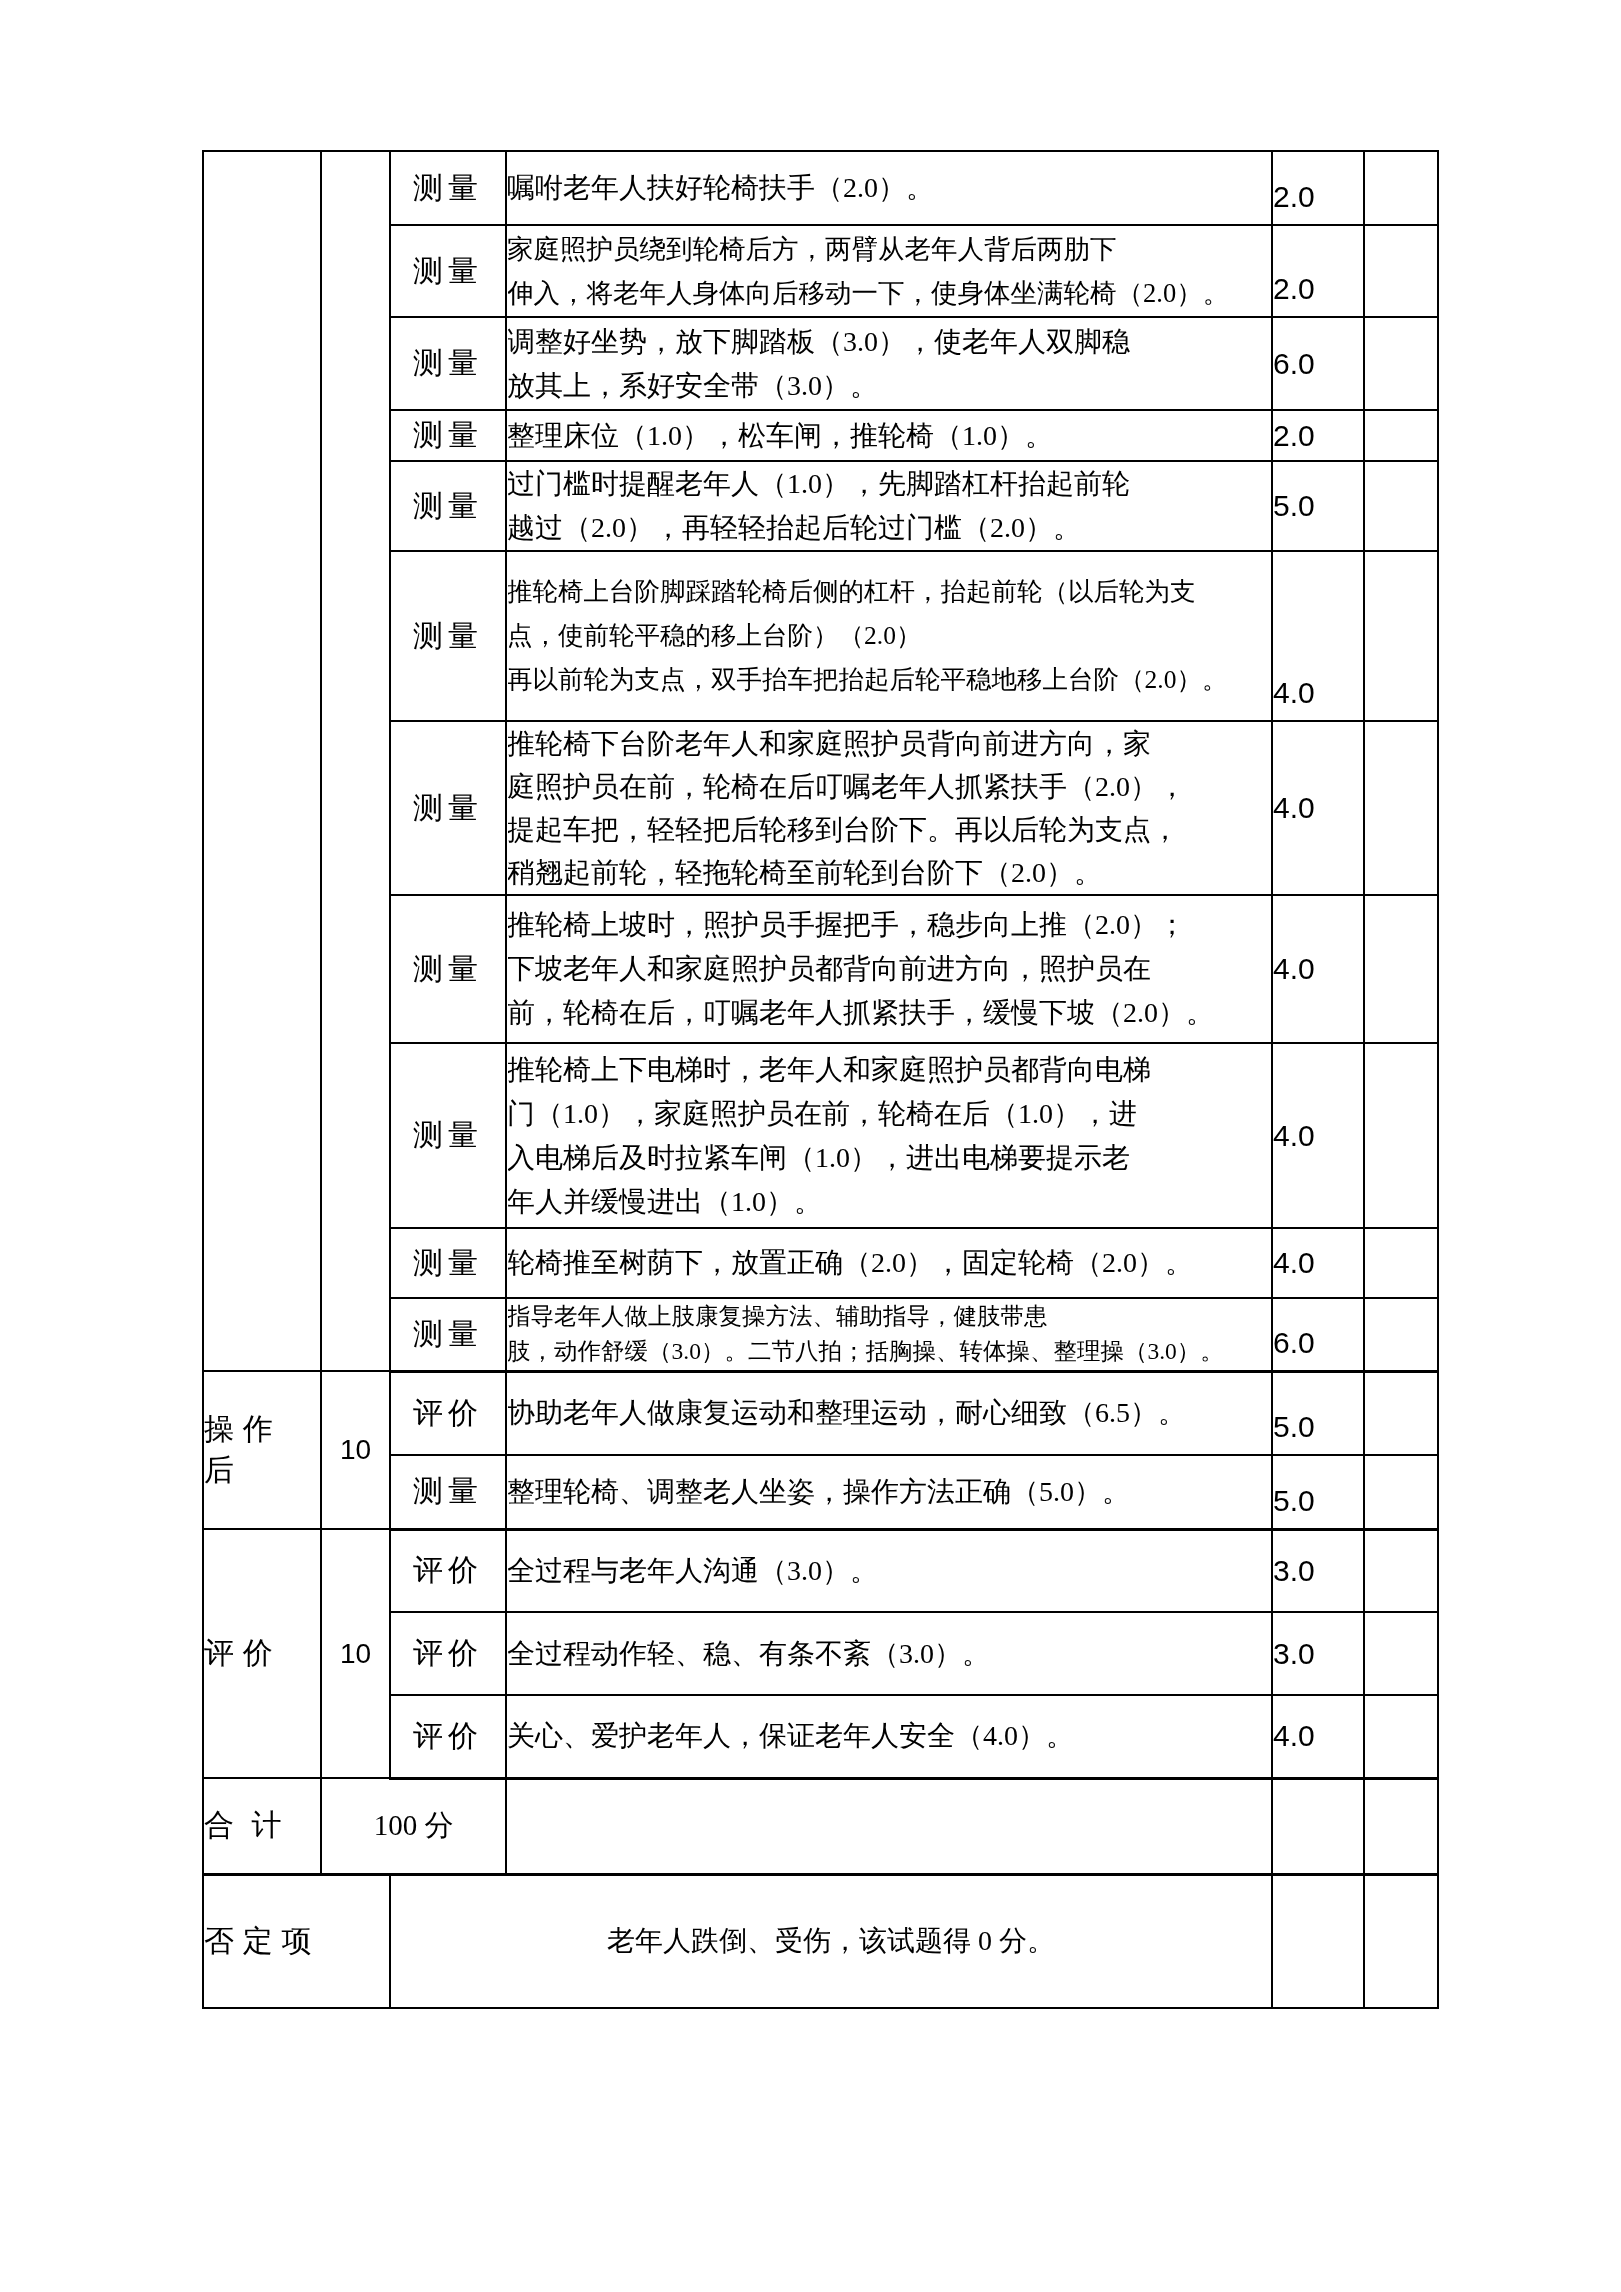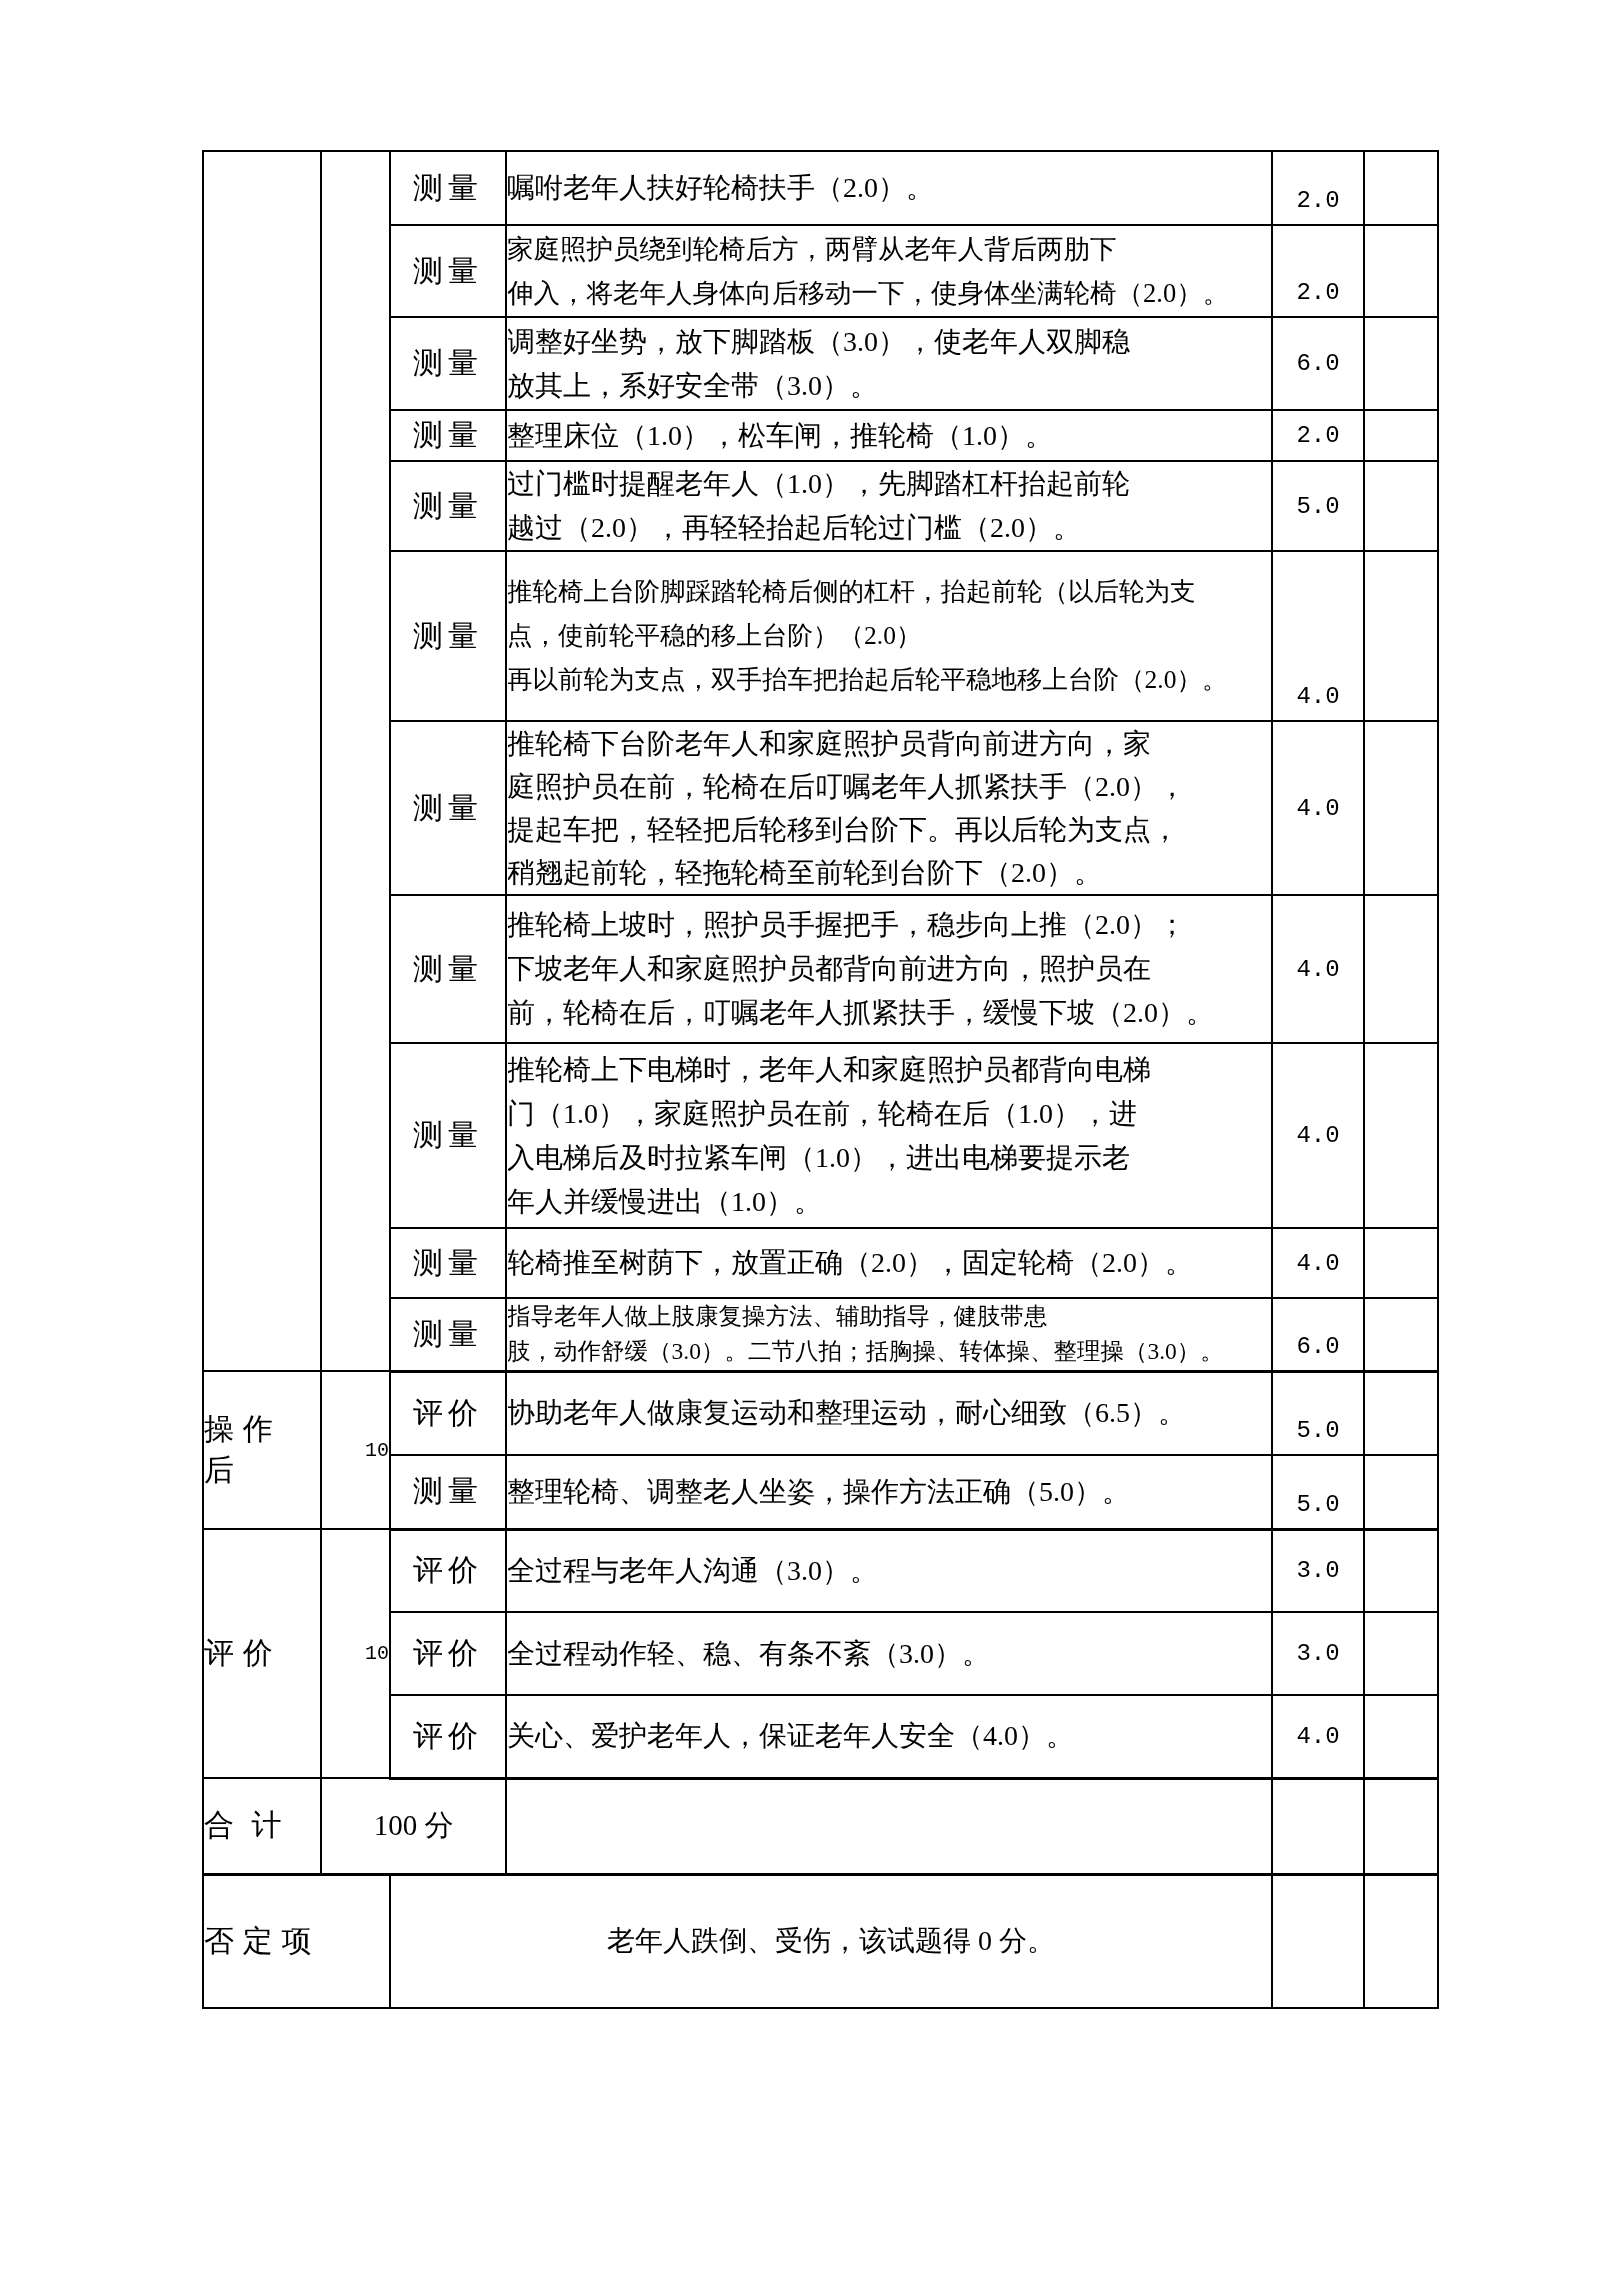--- a/index.html
+++ b/index.html
@@ -48,38 +48,38 @@
     padding: 3.9px 5.9px;
     white-space: pre-wrap;
     text-align: left;
     border-radius: 10px;
   }
   td.desc-cell.f27 { font-size: 26.5px; }
   td.desc-cell.f26 { font-size: 25.5px; }
   td.desc-cell.f24 { font-size: 23.5px; line-height: 35px; }
   td.desc-cell.lh44 { line-height: 43px; }
   td.score-cell {
-    text-align: center;
+    text-align: left;
     padding-left: 4.9px;
-    font-size: 24px;
-    font-family: Liberation Mono, monospace;
+    font-size: 30px;
+    font-family: Liberation Sans, sans-serif;
   }
   td.score-cell.bottom {
     vertical-align: bottom;
     padding-bottom: 9.8px;
   }
   td.cat-cell {
     font-size: 30px;
     letter-spacing: 8.8px;
   }
   td.cat-cell.wide { letter-spacing: 17.6px; }
   td.points-cell {
-    text-align: right;
-    font-size: 20px;
-    font-family: Liberation Mono, monospace;
+    text-align: center;
+    font-size: 28px;
+    font-family: Liberation Sans, sans-serif;
   }
   td.total-points-cell {
     text-align: center;
     font-size: 29px;
   }
   td.veto-text-cell {
     text-align: center;
     font-size: 28px;
   }
   .page-footer {

